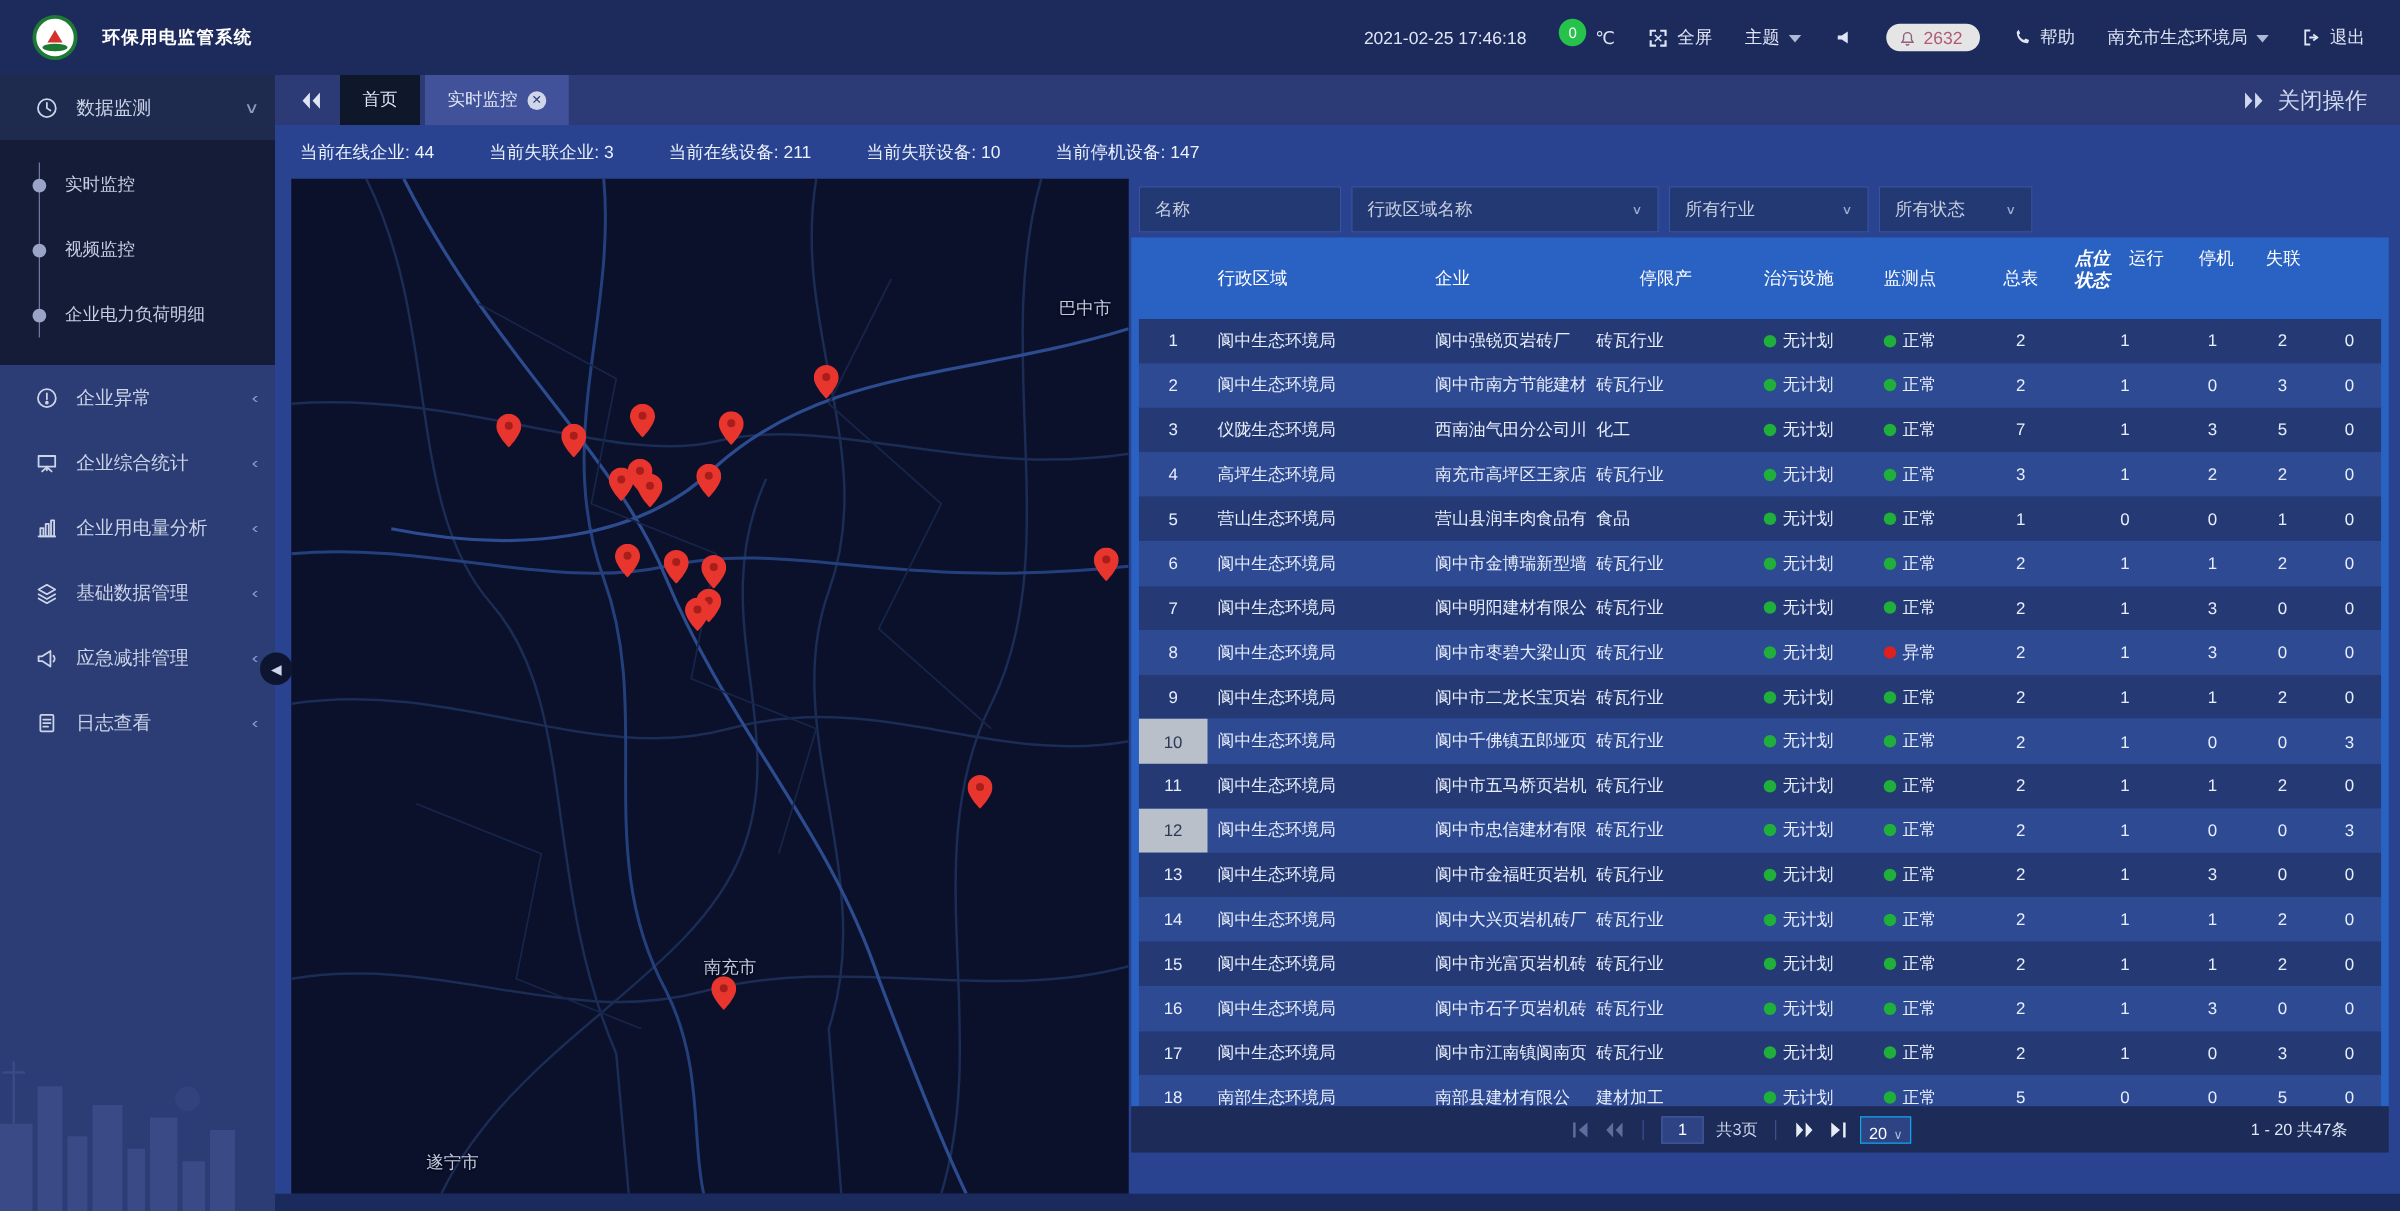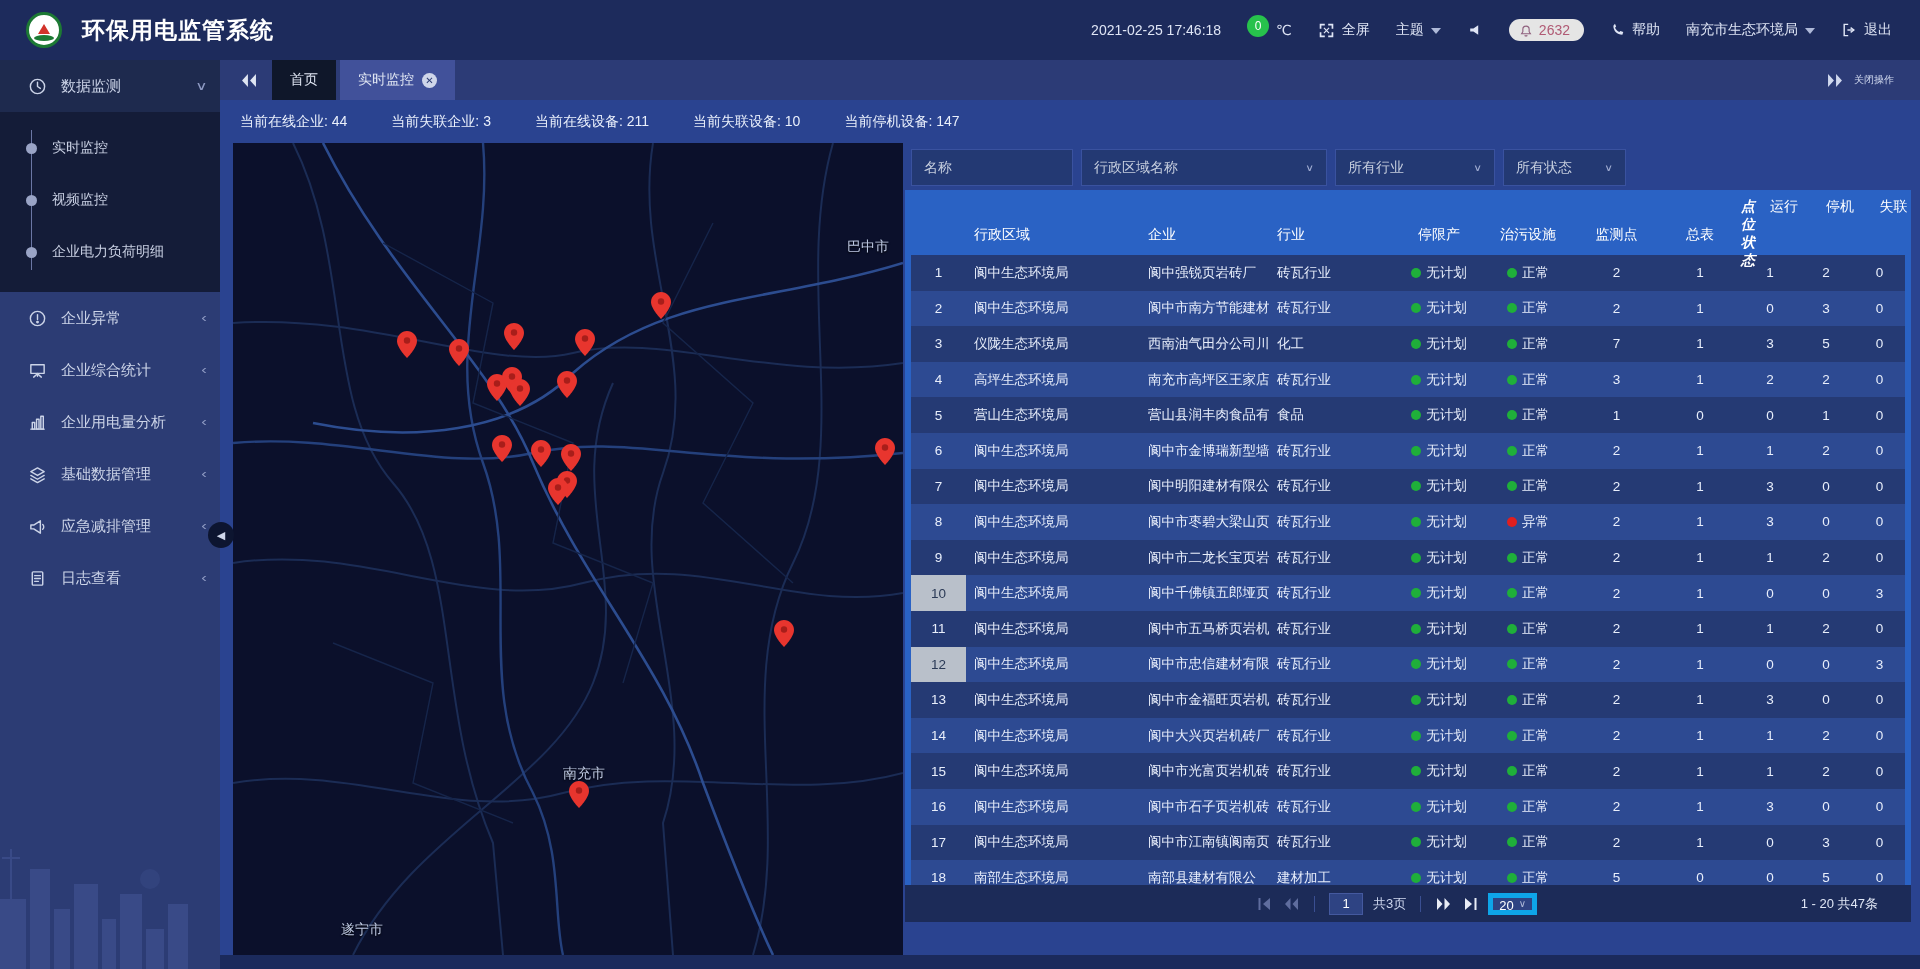--- a/index.html
+++ b/index.html
@@ -4,21 +4,21 @@
 <style>
   * { margin:0; padding:0; box-sizing:border-box; }
   html,body { width:1920px; height:969px; overflow:hidden; }
   body { font-family:"Liberation Sans","DejaVu Sans",sans-serif; background:#2a4390; color:#e6ecf9; position:relative; }
 
   
   #topbar { position:absolute; left:0; top:0; width:1920px; height:60px; background:#1d2b5c; display:flex; align-items:center; z-index:30; }
   .logo { width:36px; height:36px; margin-left:26px; border-radius:50%; background:#fff; border:3px solid #1d7a34; position:relative; }
   .logo::after { content:""; position:absolute; left:9px; top:9px; width:0; height:0; border-left:6px solid transparent; border-right:6px solid transparent; border-bottom:10px solid #d2322a; }
   .logo::before { content:""; position:absolute; left:5px; bottom:4px; width:20px; height:6px; background:#1d7a34; border-radius:50%; }
-  .app-title { font-size:23px; font-weight:bold; letter-spacing:1px; margin-left:20px; color:#ffffff; }
+  .app-title { font-size:14px; font-weight:bold; letter-spacing:1px; margin-left:20px; color:#ffffff; }
   .top-right { margin-left:auto; display:flex; align-items:center; gap:26px; padding-right:28px; font-size:14px; color:#dfe5f5; }
   .top-item { display:flex; align-items:center; gap:7px; white-space:nowrap; }
   .temp-circle { width:22px; height:22px; border-radius:50%; background:#27c24c; color:#fff; font-size:12px; display:flex; align-items:center; justify-content:center; margin-top:-8px; }
   .caret-down { width:0; height:0; border-left:5px solid transparent; border-right:5px solid transparent; border-top:6px solid #aeb9d8; margin-top:2px; }
   .badge-pill { background:#e5e5e5; border-radius:12px; padding:3px 14px 3px 10px; display:flex; align-items:flex-end; gap:6px; color:#b05a74; font-size:14px; }
   .ic { display:inline-flex; }
   .ic svg { display:block; }
 
   
   #sidebar { position:absolute; left:0; top:60px; width:220px; height:909px; background:#2c3c74; z-index:20; overflow:hidden; }
@@ -32,21 +32,21 @@
   .submenu-item::before { content:""; position:absolute; left:26px; top:21px; width:11px; height:11px; border-radius:50%; background:#9aa4c6; }
   .collapse-handle { position:absolute; left:208px; top:522px; width:26px; height:26px; border-radius:50%; background:#0d1530; color:#cfd6ea; display:flex; align-items:center; justify-content:center; font-size:11px; z-index:40; cursor:pointer; }
   #skyline { position:absolute; left:0; bottom:0; opacity:.45; }
 
   
   #tabbar { position:absolute; left:220px; top:60px; width:1700px; height:40px; background:#2c3b76; display:flex; align-items:center; z-index:10; }
   .tab-nav-ic { color:#dfe5f2; margin:0 14px 0 20px; cursor:pointer; }
   .tab { height:40px; display:flex; align-items:center; padding:0 18px; font-size:14px; color:#dfe5f2; background:#0f172a; margin-right:4px; cursor:pointer; }
   .tab.active { background:#41519a; }
   .tab .tab-close { width:15px; height:15px; border-radius:50%; background:#cfd6ea; color:#2c3c74; font-size:10px; line-height:15px; text-align:center; margin-left:8px; font-weight:bold; }
-  .tabbar-right { margin-left:auto; display:flex; align-items:center; gap:10px; padding-right:26px; color:#d0d8ee; font-size:10px; cursor:pointer; }
+  .tabbar-right { margin-left:auto; display:flex; align-items:center; gap:10px; padding-right:26px; color:#d0d8ee; font-size:18px; cursor:pointer; }
 
   
   #content { position:absolute; left:220px; top:100px; width:1348px; height:855px; background:#2a4390; }
   #statsbar { height:43px; display:flex; align-items:center; padding-left:20px; font-size:14px; color:#eaf0fc; }
   .stat-item { margin-right:44px; white-space:nowrap; }
 
   
   #map { position:absolute; left:13px; top:43px; width:670px; height:812px; background:#0b102b; overflow:hidden; cursor:grab; }
   .city-label { position:absolute; color:#bfcae4; font-size:14px; text-shadow:0 1px 2px #000; pointer-events:none; }
   .pin { position:absolute; width:20px; height:27px; margin-left:-10px; margin-top:-27px; }
@@ -84,21 +84,21 @@
 
   
   #pager { position:absolute; left:0; bottom:0; width:1006px; height:37px; background:#1c2b58; display:flex; align-items:center; font-size:13px; color:#97a3c9; }
   .pager-center { position:absolute; left:352px; display:flex; align-items:center; gap:10px; }
   .pg-ic { display:inline-flex; cursor:pointer; }
   .pg-ic.disabled { color:#5f6d9e; cursor:default; }
   .pg-ic.enabled { color:#e8ecf5; }
   .pg-div { width:1px; height:16px; background:#3a4f92; margin:0 4px; }
   .page-box { width:34px; height:22px; background:#2e4383; border:1px solid #44599f; color:#fff; text-align:center; line-height:20px; }
   .pages-label { color:#cdd6ee; }
-  .size-select { height:22px; background:#2e4383; border:5px solid #0ea5e9; color:#fff; display:flex; align-items:flex-start; gap:5px; padding:0 6px; cursor:pointer; }
+  .size-select { height:22px; background:#2e4383; border:1px solid #0ea5e9; color:#fff; display:flex; align-items:flex-end; gap:5px; padding:0 6px; cursor:pointer; }
   .size-select .fcaret { font-size:10px; color:#aeb9d8; }
   .pager-range { margin-left:auto; padding-right:33px; color:#dfe6f5; }
 
   #footer-strip { position:absolute; left:220px; bottom:0; width:1700px; height:14px; background:#1b2a5c; }
 </style>
 </head>
 <body>
 
 <header id="topbar">
   <div class="logo"></div>
@@ -440,21 +440,20 @@
         <span>所有状态</span>
         <span class="fcaret">∨</span>
       </div>
     </div>
 
     <div id="tablewrap">
       <div id="thead" class="grid">
         <div class="th"></div>
         <div class="th tl">行政区域</div>
         <div class="th tl">企业</div>
-        <div class="th tl">行业</div>
         <div class="th">停限产</div>
         <div class="th">治污设施</div>
         <div class="th">监测点</div>
         <div class="th">总表</div>
         <div class="th-group">
           <div class="group-title">点位状态</div>
           <div class="group-sub">
             <span>运行</span>
             <span>停机</span>
             <span>失联</span>

